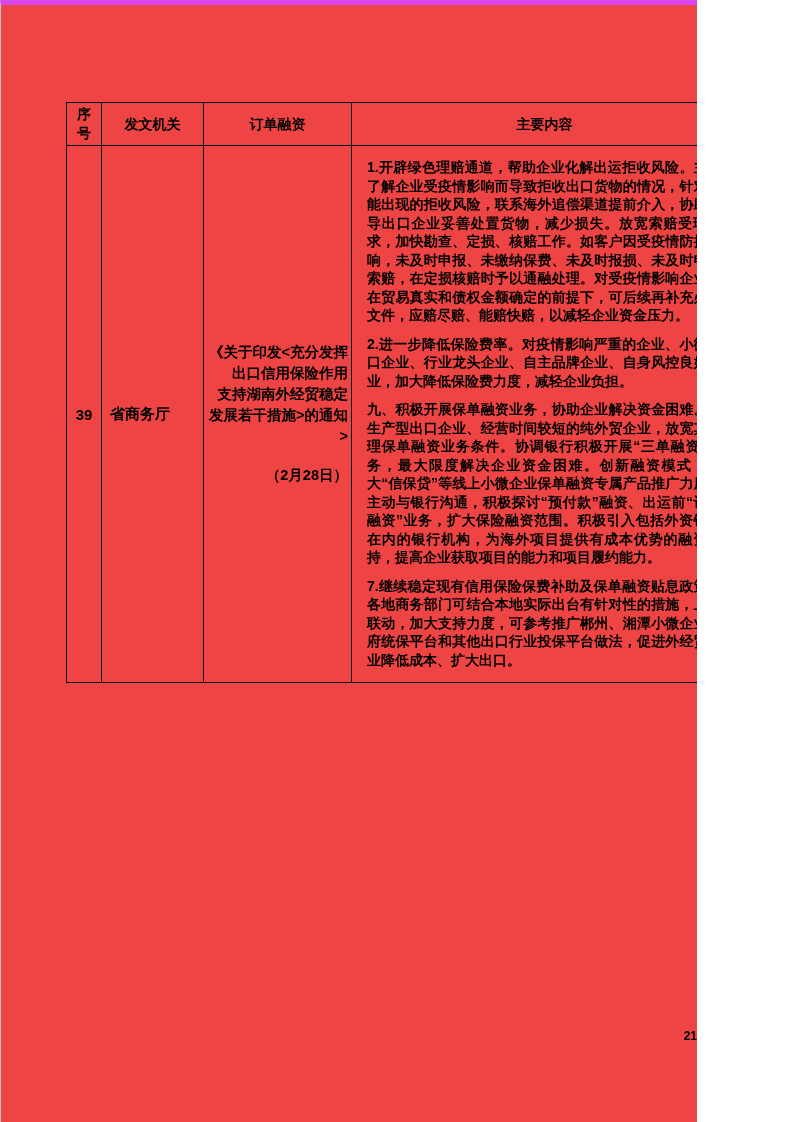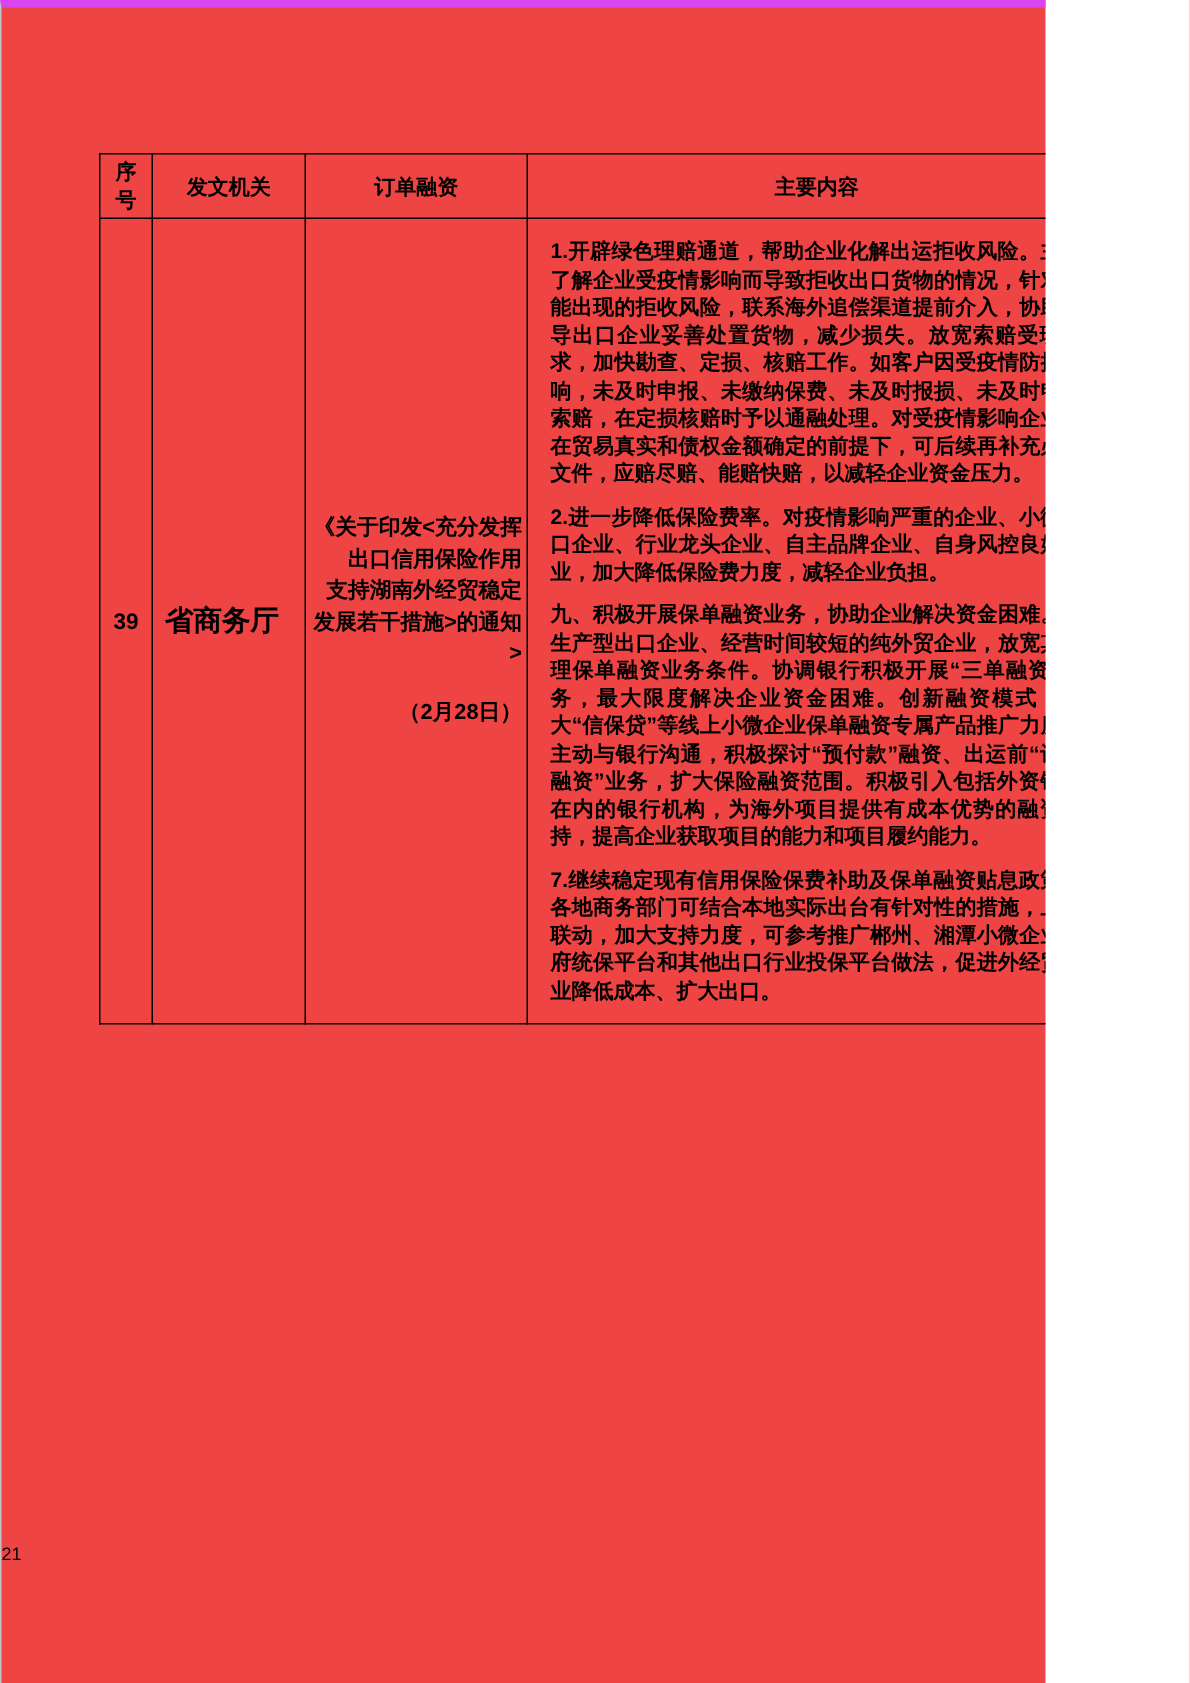--- a/index.html
+++ b/index.html
@@ -41,21 +41,21 @@
   col.c-title   { width: 148px; }
   col.c-content { width: 386px; }
   td.cell-index {
     text-align: center;
     font-size: 15px;
     margin-left: 32px;
   }
   td.cell-agency {
     text-align: left;
     padding-left: 8px;
-    font-size: 19px;
+    font-size: 15px;
   }
   td.cell-title {
     text-align: right;
     font-size: 14.5px;
     line-height: 21px;
     padding: 2px 3px;
   }
   td.cell-content {
     height: 480px;
     font-size: 14px;
@@ -63,23 +63,23 @@
     padding: 2px 5px 3px 5px;
     text-align: justify;
   }
   td.cell-content p { margin: 10px; }
   .doc-date { margin-top: 18px; }
   .page-number {
     position: absolute;
     top: 1024px;
     left: 0;
     width: 100%;
-    text-align: left;
+    text-align: right;
     font-size: 12px;
-    font-weight: normal;
+    font-weight: bold;
     color: #000000;
   }
 </style>
 </head>
 <body>
 
 <div class="page">
 
   <table class="doc-table">
     <colgroup>

